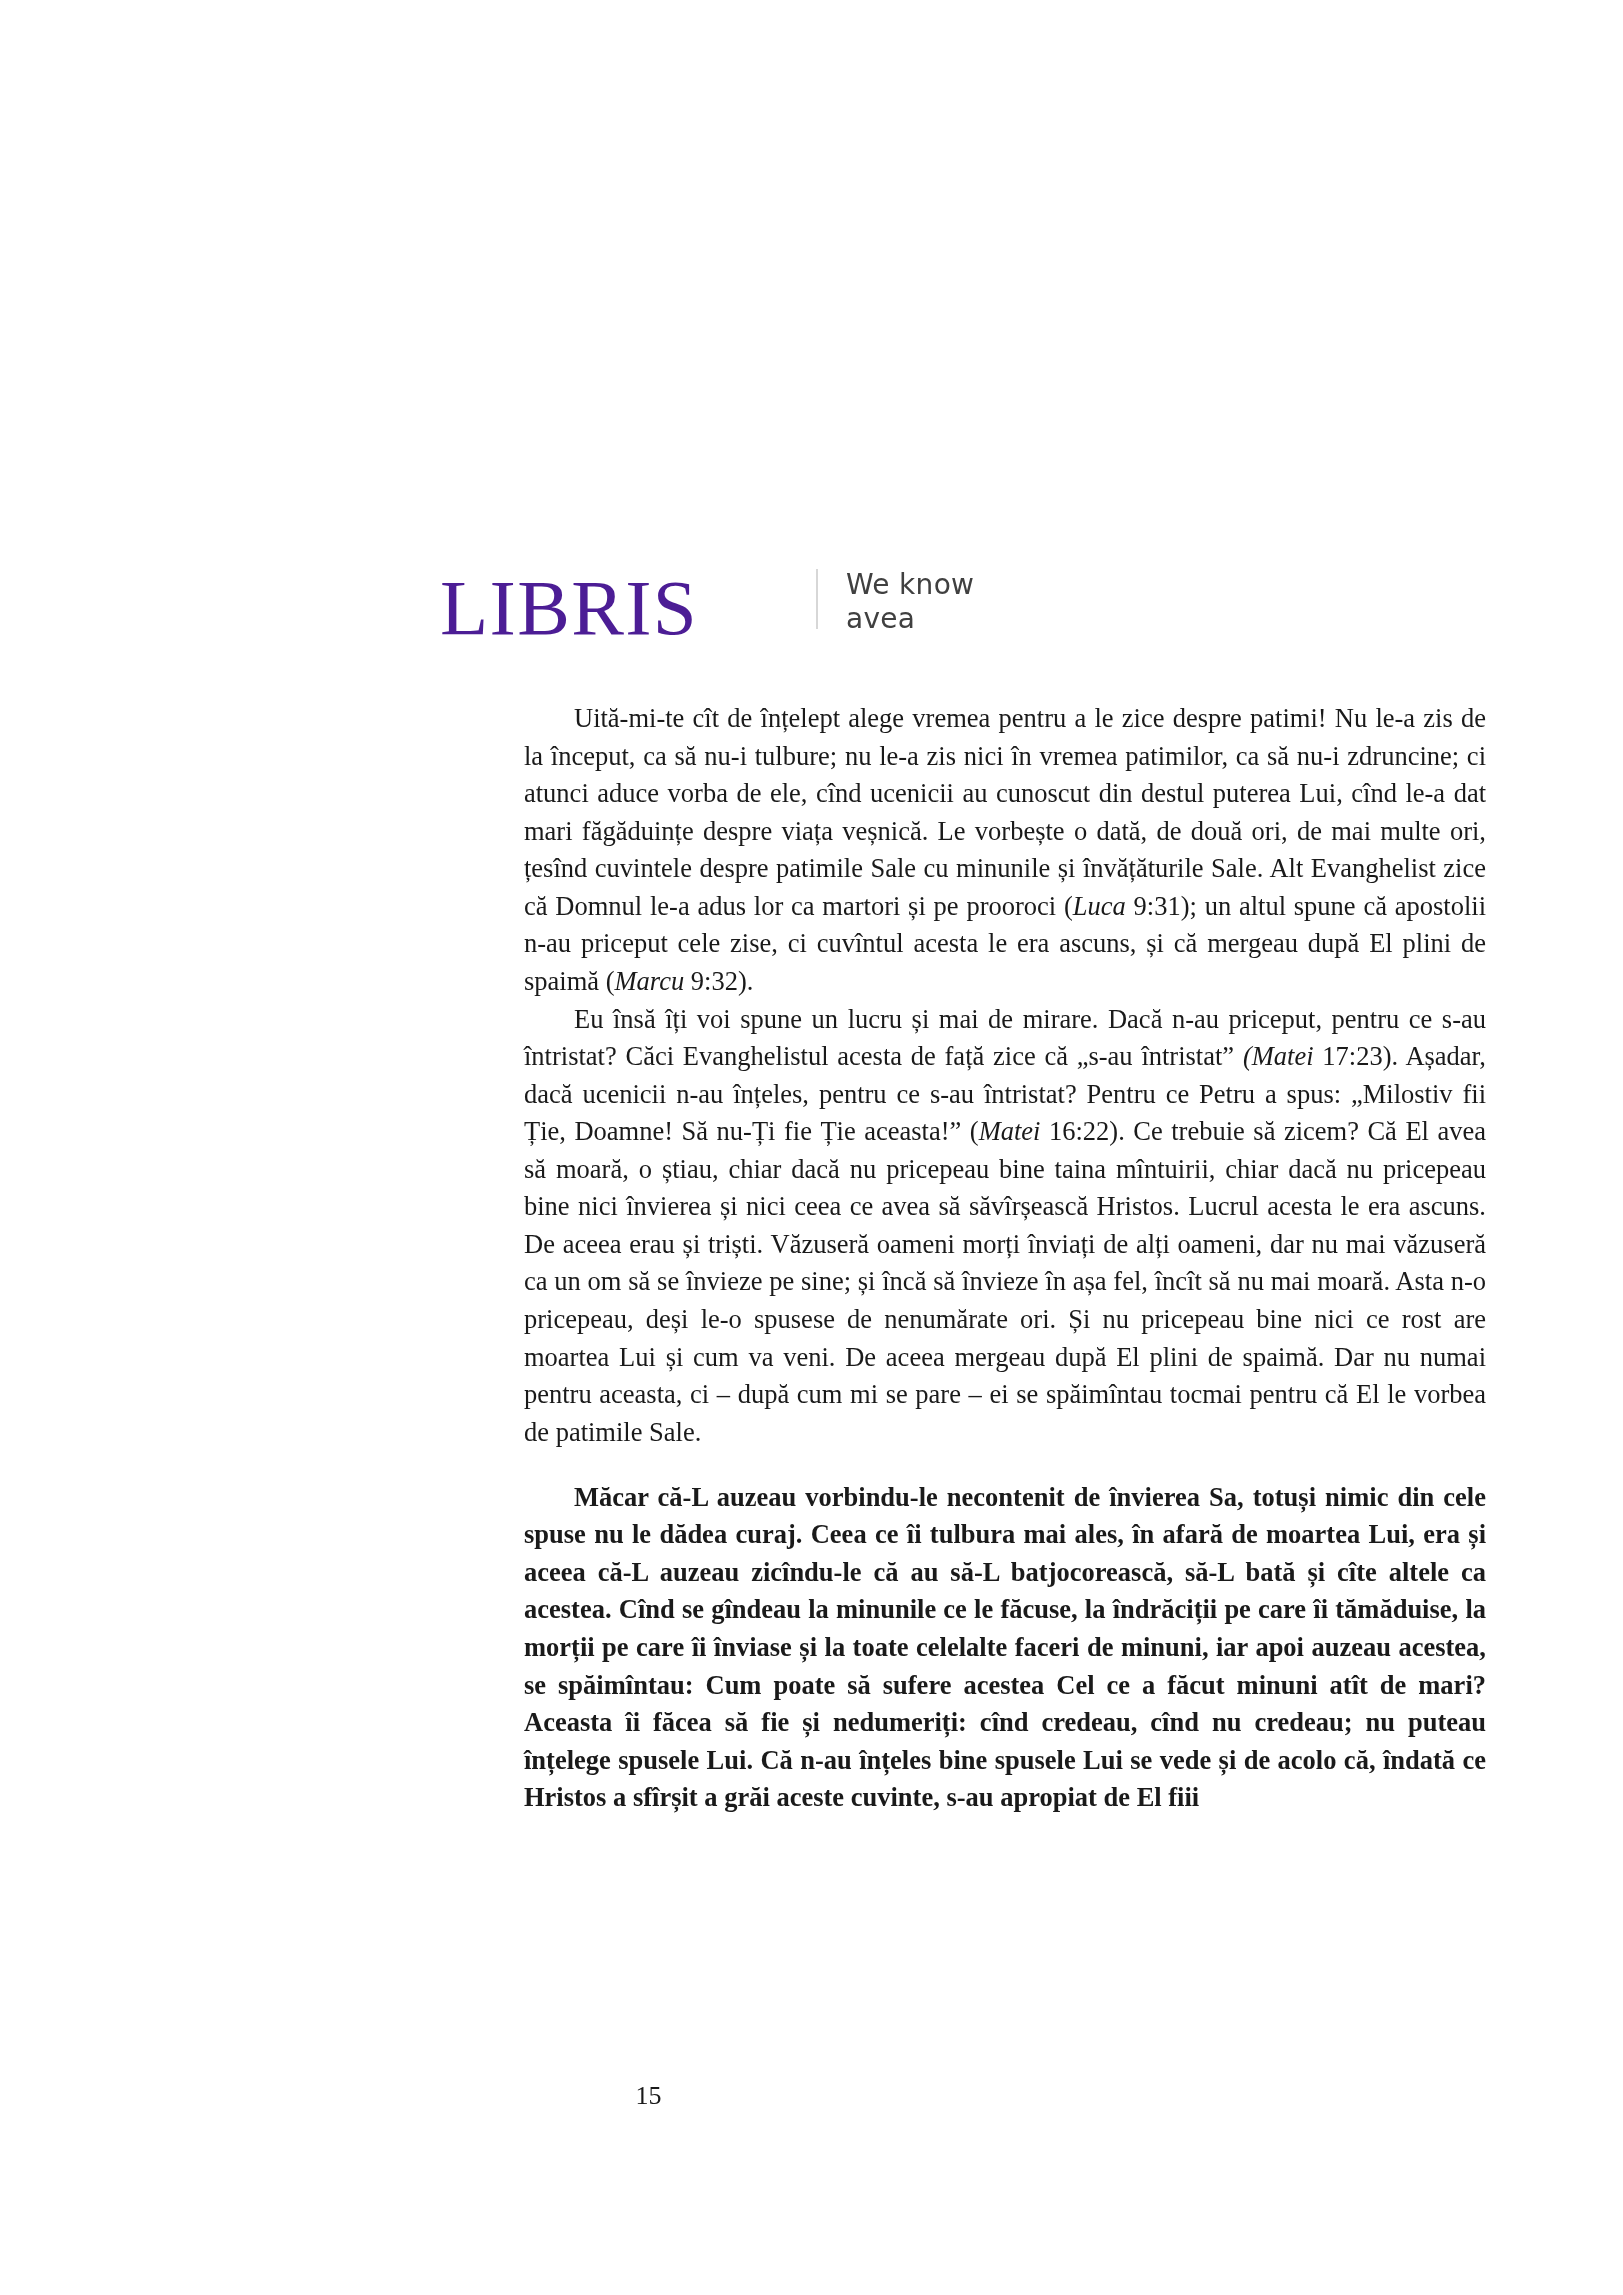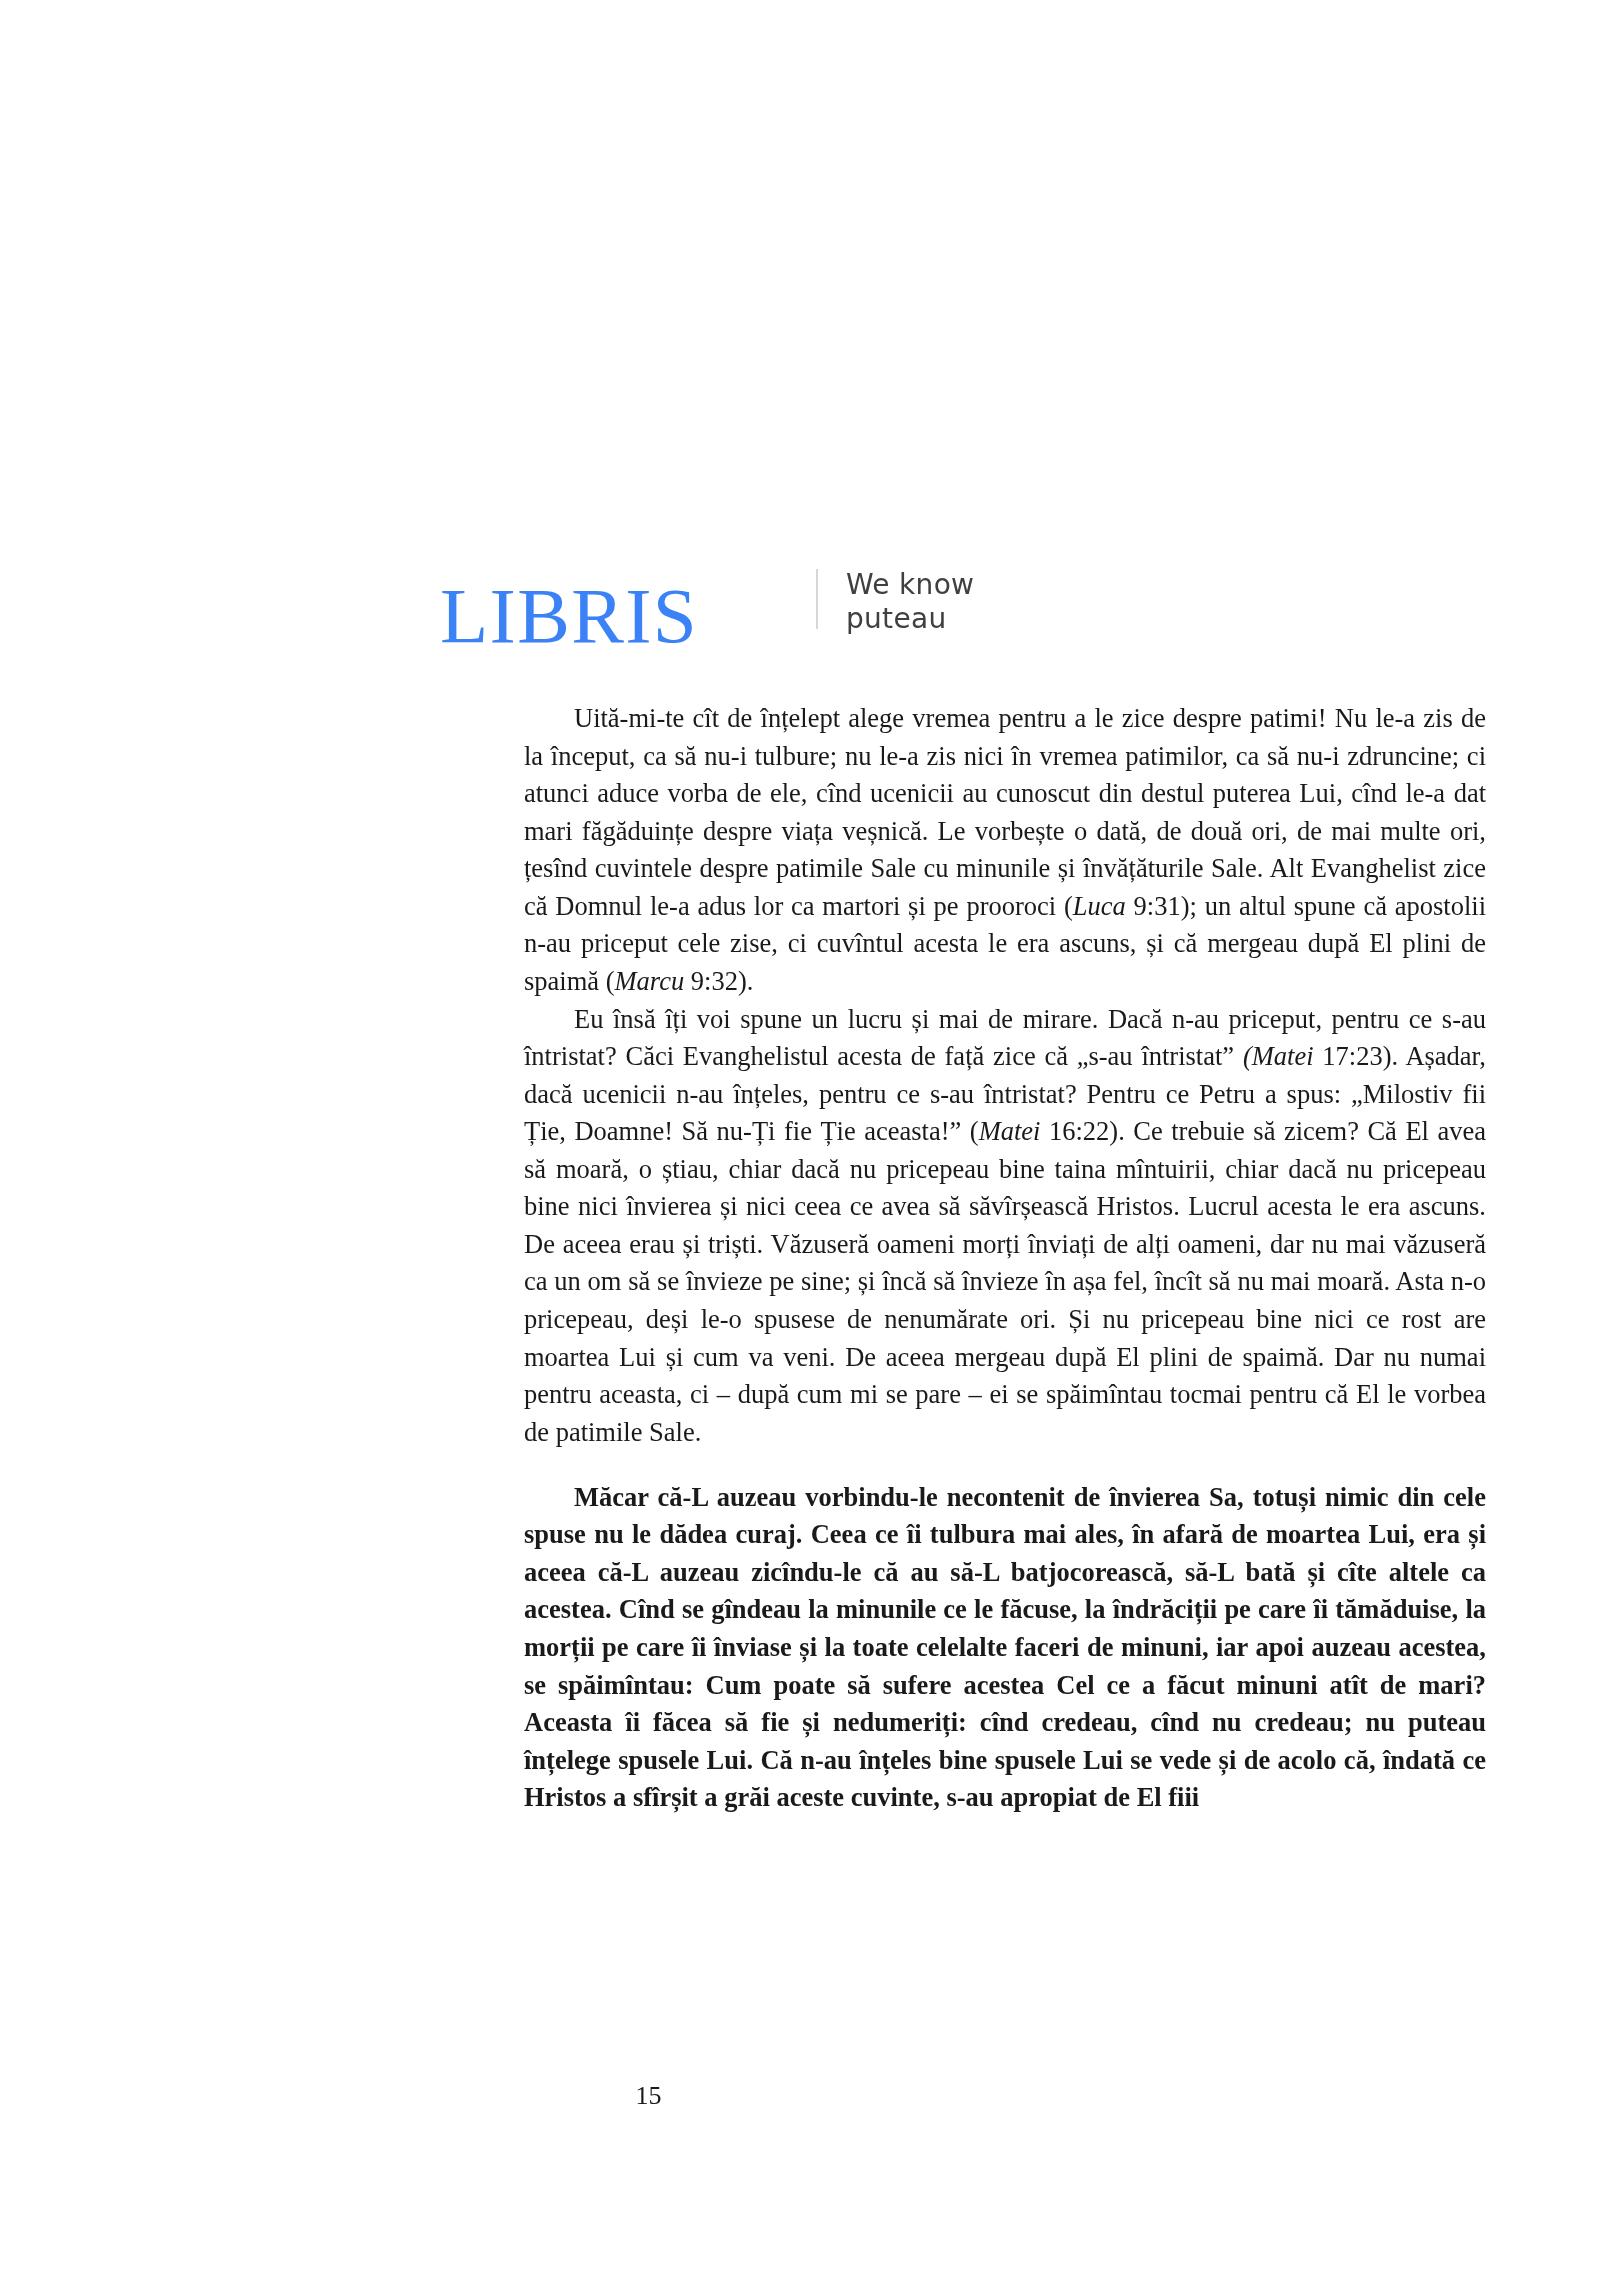--- a/index.html
+++ b/index.html
@@ -27,25 +27,25 @@
     left: 440px;
     top: 564px;
     width: 550px;
     height: 92px;
     pointer-events: none;
     user-select: none;
   }
   .wm-logo {
     position: absolute;
     left: 0;
-    top: 12px;
+    top: 4px;
     font-family: "Liberation Serif", serif;
     font-size: 79px;
     letter-spacing: 1.3px;
-    color: #3b82f6;
+    color: #4c1d95;
     line-height: 1;
     font-weight: 400;
   }
   .wm-rule {
     position: absolute;
     left: 376px;
     top: 5.2px;
     width: 2px;
     height: 60px;
     background: #d7d7d7;
@@ -99,21 +99,21 @@
 </head>
 <body>
 
 <div class="page">
 
   <div class="watermark">
     <div class="wm-logo">LIBRIS</div>
     <div class="wm-rule"></div>
     <div class="wm-tag">
       <div>We know</div>
-      <div>puteau</div>
+      <div>avea</div>
     </div>
   </div>
 
   <div class="text-col">
     <p class="body" id="p1"><span>Uită-mi-te cît de înțelept alege vremea pentru a le zice despre patimi! Nu le-a zis de la început, ca să nu-i tulbure; nu le-a zis nici în vremea patimilor, ca să nu-i zdruncine; ci atunci aduce vorba de ele, cînd ucenicii au cunoscut din destul puterea Lui, cînd le-a dat mari făgăduințe despre viața veșnică. Le vorbește o dată, de două ori, de mai multe ori, țesînd cuvintele despre patimile Sale cu minunile și învățăturile Sale. Alt Evanghelist zice că Domnul le-a adus lor ca martori și pe prooroci (</span><span class="it">Luca</span><span> 9:31); un altul spune că apostolii n-au priceput cele zise, ci cuvîntul acesta le era ascuns, și că mergeau după El plini de spaimă (</span><span class="it">Marcu</span><span> 9:32).</span></p>
     <p class="body" id="p3"><span>Eu însă îți voi spune un lucru și mai de mirare. Dacă n-au priceput, pentru ce s-au întristat? Căci Evanghelistul acesta de față zice că „s-au întristat” </span><span class="it">(Matei</span><span> 17:23). Așadar, dacă ucenicii n-au înțeles, pentru ce s-au întristat? Pentru ce Petru a spus: „Milostiv fii Ție, Doamne! Să nu-Ți fie Ție aceasta!” (</span><span class="it">Matei</span><span> 16:22). Ce trebuie să zicem? Că El avea să moară, o știau, chiar dacă nu pricepeau bine taina mîntuirii, chiar dacă nu pricepeau bine nici învierea și nici ceea ce avea să săvîrșească Hristos. Lucrul acesta le era ascuns. De aceea erau și triști. Văzuseră oameni morți înviați de alți oameni, dar nu mai văzuseră ca un om să se învieze pe sine; și încă să învieze în așa fel, încît să nu mai moară. Asta n-o pricepeau, deși le-o spusese de nenumărate ori. Și nu pricepeau bine nici ce rost are moartea Lui și cum va veni. De aceea mergeau după El plini de spaimă. Dar nu numai pentru aceasta, ci – după cum mi se pare – ei se spăimîntau tocmai pentru că El le vorbea de patimile Sale.</span></p>
     <p class="body gap-before" id="p4"><span>Măcar că-L auzeau vorbindu-le necontenit de învierea Sa, totuși nimic din cele spuse nu le dădea curaj. Ceea ce îi tulbura mai ales, în afară de moartea Lui, era și aceea că-L auzeau zicîndu-le că au să-L batjocorească, să-L bată și cîte altele ca acestea. Cînd se gîndeau la minunile ce le făcuse, la îndrăciții pe care îi tămăduise, la morții pe care îi înviase și la toate celelalte faceri de minuni, iar apoi auzeau acestea, se spăimîntau: Cum poate să sufere acestea Cel ce a făcut minuni atît de mari? Aceasta îi făcea să fie și nedumeriți: cînd credeau, cînd nu credeau; nu puteau înțelege spusele Lui. Că n-au înțeles bine spusele Lui se vede și de acolo că, îndată ce Hristos a sfîrșit a grăi aceste cuvinte, s-au apropiat de El fiii</span></p>
   </div>
 
   <div class="folio">15</div>

